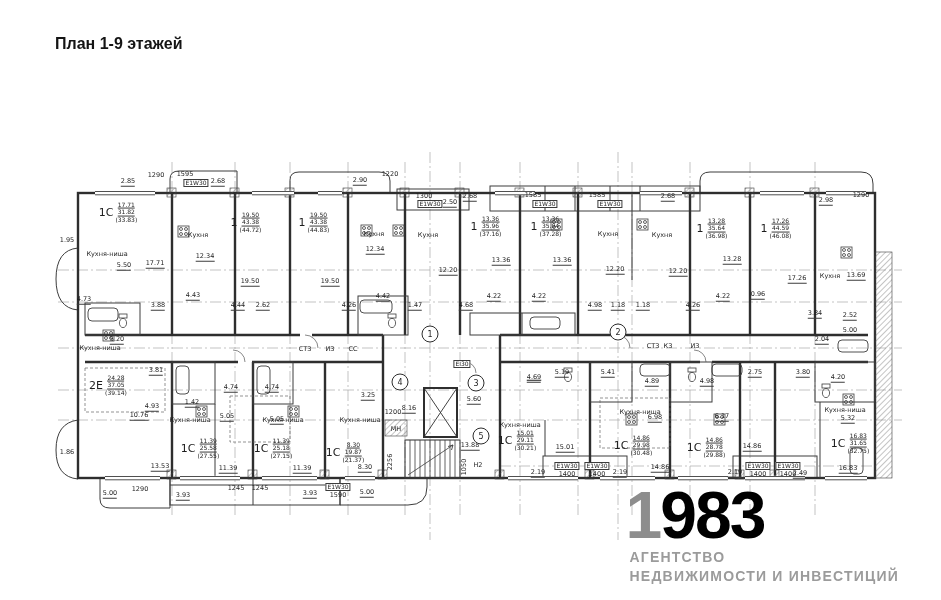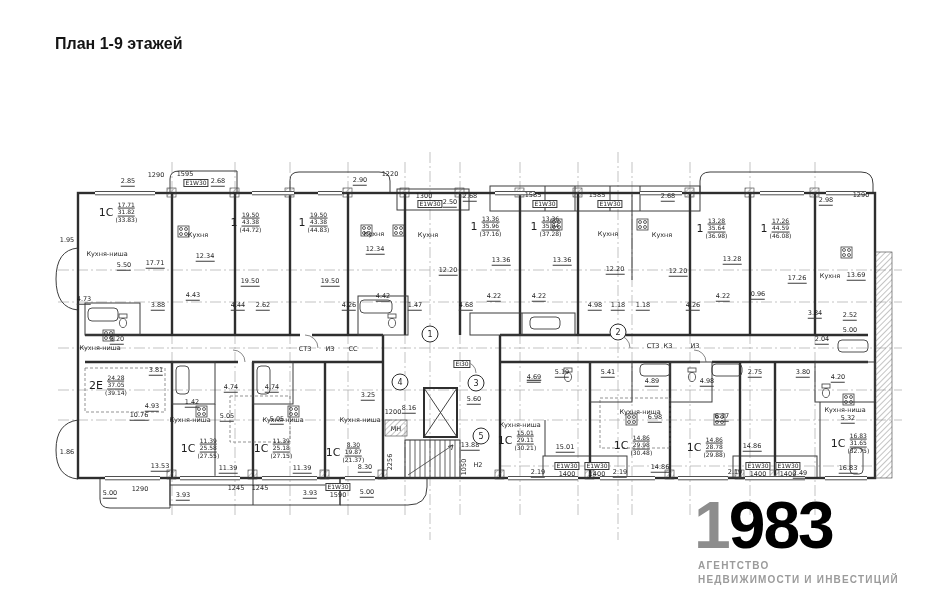--- a/index.html
+++ b/index.html
@@ -9,21 +9,21 @@
   #hdr{position:absolute;left:55px;top:32px;}
   .hdr-building{font-size:27px;font-weight:bold;color:#ee7d1a;line-height:1.25;}
   .hdr-section{font-size:23px;font-weight:bold;color:#ee7d1a;line-height:1.3;}
   .hdr-plan{font-size:16px;font-weight:bold;color:#141414;line-height:1.5;}
   
   #logo{position:absolute;right:42px;bottom:14px;text-align:left;}
   .logo-year{font-size:66px;font-weight:600;letter-spacing:-2px;line-height:0.95;
              font-family:"Liberation Sans",sans-serif;}
   .logo-year .y1{color:#8d8d8d;}
   .logo-year .y983{color:#000000;}
-  .logo-sub{margin-top:2px;padding-left:4px;font-size:10px;letter-spacing:1.2px;
+  .logo-sub{margin-top:2px;padding-left:4px;font-size:14px;letter-spacing:1.2px;
             color:#9b9b9b;font-weight:bold;line-height:1.35;}
   
   #plan-svg{position:absolute;left:0;top:0;}
   .lbl{position:absolute;transform:translate(-50%,-50%);font-size:6.5px;color:#1d1d1d;
        white-space:nowrap;font-family:"DejaVu Sans",sans-serif;line-height:1;}
   .lbl.u{border-bottom:1px solid #3c3c3c;padding-bottom:1px;}
   .lbl.b{border:1px solid #3c3c3c;padding:0 1px;font-size:6px;background:#fff;}
   .lbl.v{transform:translate(-50%,-50%) rotate(-90deg);}
   .apt{position:absolute;transform:translate(-50%,-50%);display:flex;align-items:center;
        gap:2px;color:#1d1d1d;font-family:"DejaVu Sans",sans-serif;}

